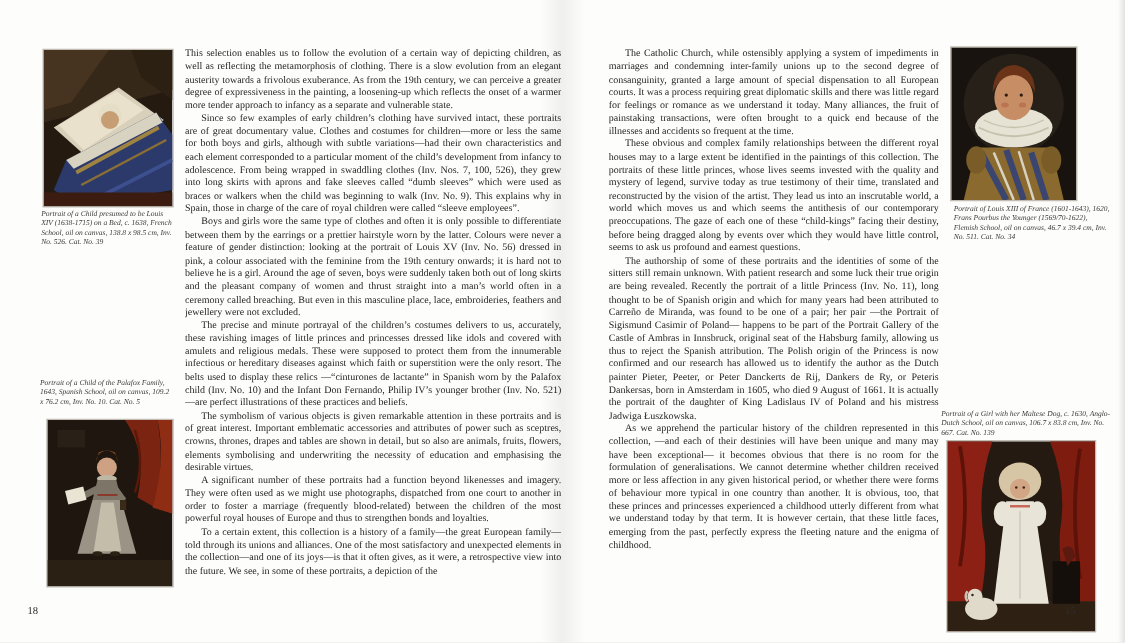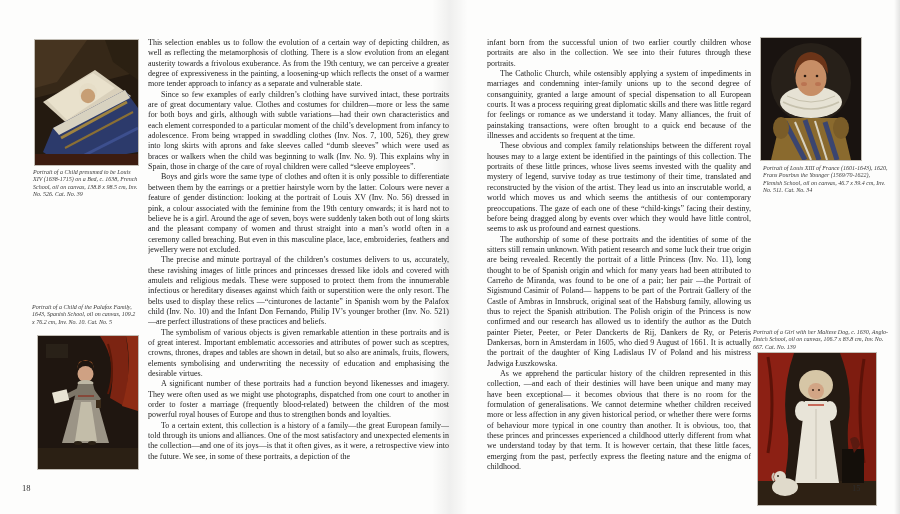--- a/index.html
+++ b/index.html
@@ -85,21 +85,20 @@
     <p>Boys and girls wore the same type of clothes and often it is only possible to differentiate between them by the earrings or a prettier hairstyle worn by the latter. Colours were never a feature of gender distinction: looking at the portrait of Louis XV (Inv. No. 56) dressed in pink, a colour associated with the feminine from the 19th century onwards; it is hard not to believe he is a girl. Around the age of seven, boys were suddenly taken both out of long skirts and the pleasant company of women and thrust straight into a man’s world often in a ceremony called breaching. But even in this masculine place, lace, embroideries, feathers and jewellery were not excluded.</p>
     <p>The precise and minute portrayal of the children’s costumes delivers to us, accurately, these ravishing images of little princes and princesses dressed like idols and covered with amulets and religious medals. These were supposed to protect them from the innumerable infectious or hereditary diseases against which faith or superstition were the only resort. The belts used to display these relics —“cinturones de lactante” in Spanish worn by the Palafox child (Inv. No. 10) and the Infant Don Fernando, Philip IV’s younger brother (Inv. No. 521)—are perfect illustrations of these practices and beliefs.</p>
     <p>The symbolism of various objects is given remarkable attention in these portraits and is of great interest. Important emblematic accessories and attributes of power such as sceptres, crowns, thrones, drapes and tables are shown in detail, but so also are animals, fruits, flowers, elements symbolising and underwriting the necessity of education and emphasising the desirable virtues.</p>
     <p>A significant number of these portraits had a function beyond likenesses and imagery. They were often used as we might use photographs, dispatched from one court to another in order to foster a marriage (frequently blood-related) between the children of the most powerful royal houses of Europe and thus to strengthen bonds and loyalties.</p>
     <p>To a certain extent, this collection is a history of a family—the great European family—told through its unions and alliances. One of the most satisfactory and unexpected elements in the collection—and one of its joys—is that it often gives, as it were, a retrospective view into the future. We see, in some of these portraits, a depiction of the</p>
   </div>
 
   <div class="pagenum pn-left">18</div>
 
   <div class="textcol textcol-right">
-    <p class="noind">infant born from the successful union of two earlier courtly children whose portraits are also in the collection. We see into their futures through these portraits.</p>
     <p>The Catholic Church, while ostensibly applying a system of impediments in marriages and condemning inter-family unions up to the second degree of consanguinity, granted a large amount of special dispensation to all European courts. It was a process requiring great diplomatic skills and there was little regard for feelings or romance as we understand it today. Many alliances, the fruit of painstaking transactions, were often brought to a quick end because of the illnesses and accidents so frequent at the time.</p>
     <p>These obvious and complex family relationships between the different royal houses may to a large extent be identified in the paintings of this collection. The portraits of these little princes, whose lives seems invested with the quality and mystery of legend, survive today as true testimony of their time, translated and reconstructed by the vision of the artist. They lead us into an inscrutable world, a world which moves us and which seems the antithesis of our contemporary preoccupations. The gaze of each one of these “child-kings” facing their destiny, before being dragged along by events over which they would have little control, seems to ask us profound and earnest questions.</p>
     <p>The authorship of some of these portraits and the identities of some of the sitters still remain unknown. With patient research and some luck their true origin are being revealed. Recently the portrait of a little Princess (Inv. No. 11), long thought to be of Spanish origin and which for many years had been attributed to Carreño de Miranda, was found to be one of a pair; her pair —the Portrait of Sigismund Casimir of Poland— happens to be part of the Portrait Gallery of the Castle of Ambras in Innsbruck, original seat of the Habsburg family, allowing us thus to reject the Spanish attribution. The Polish origin of the Princess is now confirmed and our research has allowed us to identify the author as the Dutch painter Pieter, Peeter, or Peter Danckerts de Rij, Dankers de Ry, or Peteris Dankersas, born in Amsterdam in 1605, who died 9 August of 1661. It is actually the portrait of the daughter of King Ladislaus IV of Poland and his mistress Jadwiga Łuszkowska.</p>
     <p>As we apprehend the particular history of the children represented in this collection, —and each of their destinies will have been unique and many may have been exceptional— it becomes obvious that there is no room for the formulation of generalisations. We cannot determine whether children received more or less affection in any given historical period, or whether there were forms of behaviour more typical in one country than another. It is obvious, too, that these princes and princesses experienced a childhood utterly different from what we understand today by that term. It is however certain, that these little faces, emerging from the past, perfectly express the fleeting nature and the enigma of childhood.</p>
 
   </div>
 
   <figure class="fig fig3">
     <svg viewBox="0 0 100 122" preserveAspectRatio="none">
       <rect width="100" height="122" fill="#191310"></rect>

